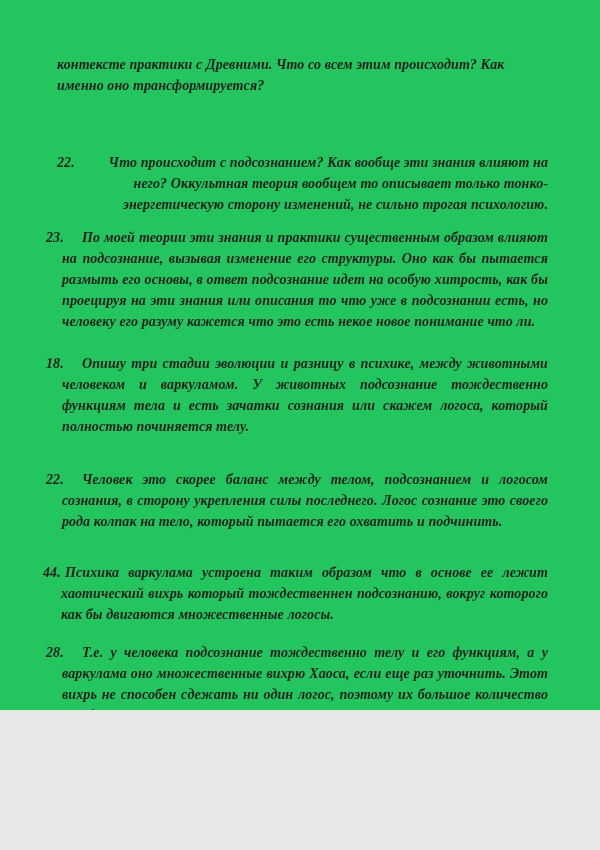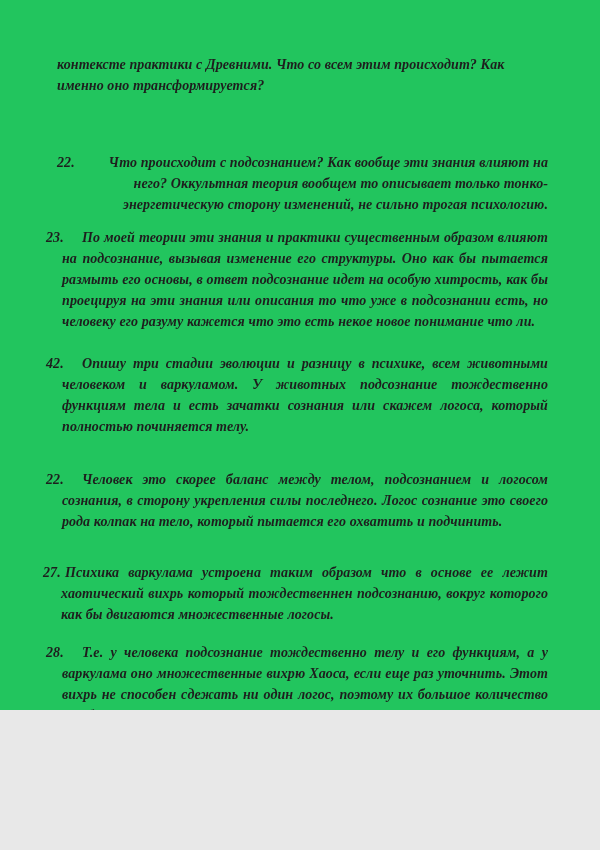--- a/index.html
+++ b/index.html
@@ -73,32 +73,32 @@
     <span class="num">22.</span>
     <span class="txt">Что происходит с подсознанием? Как вообще эти знания влияют на него? Оккультная теория вообщем то описывает только тонко-энергетическую сторону изменений, не сильно трогая психологию.</span>
   </div>
 
   <div class="para item i23">
     <span class="num">23.</span>
     <span class="txt">По моей теории эти знания и практики существенным образом влияют на подсознание, вызывая изменение его структуры. Оно как бы пытается размыть его основы, в ответ подсознание идет на особую хитрость, как бы проецируя на эти знания или описания то что уже в подсознании есть, но человеку его разуму кажется что это есть некое новое понимание что ли.</span>
   </div>
 
   <div class="para item i24">
-    <span class="num">42.</span>
-    <span class="txt">Опишу три стадии эволюции и разницу в психике, всем животными человеком и варкуламом. У животных подсознание тождественно функциям тела и есть зачатки сознания или скажем логоса, который полностью починяется телу.</span>
+    <span class="num">18.</span>
+    <span class="txt">Опишу три стадии эволюции и разницу в психике, между животными человеком и варкуламом. У животных подсознание тождественно функциям тела и есть зачатки сознания или скажем логоса, который полностью починяется телу.</span>
   </div>
 
   <div class="para item i25">
     <span class="num">22.</span>
     <span class="txt">Человек это скорее баланс между телом, подсознанием и логосом сознания, в сторону укрепления силы последнего. Логос сознание это своего рода колпак на тело, который пытается его охватить и подчинить.</span>
   </div>
 
 
   <div class="para item i27">
-    <span class="num">27.</span>
+    <span class="num">44.</span>
     <span class="txt">Психика варкулама устроена таким образом что в основе ее лежит хаотический вихрь который тождественнен подсознанию, вокруг которого как бы двигаются множественные логосы.</span>
   </div>
 
   <div class="para item i28">
     <span class="num">28.</span>
     <span class="txt">Т.е. у человека подсознание тождественно телу и его функциям, а у варкулама оно множественные вихрю Хаоса, если еще раз уточнить. Этот вихрь не способен сдежать ни один логос, поэтому их большое количество как бы примагничивает к нему.</span>
   </div>
 
 </div>
 

